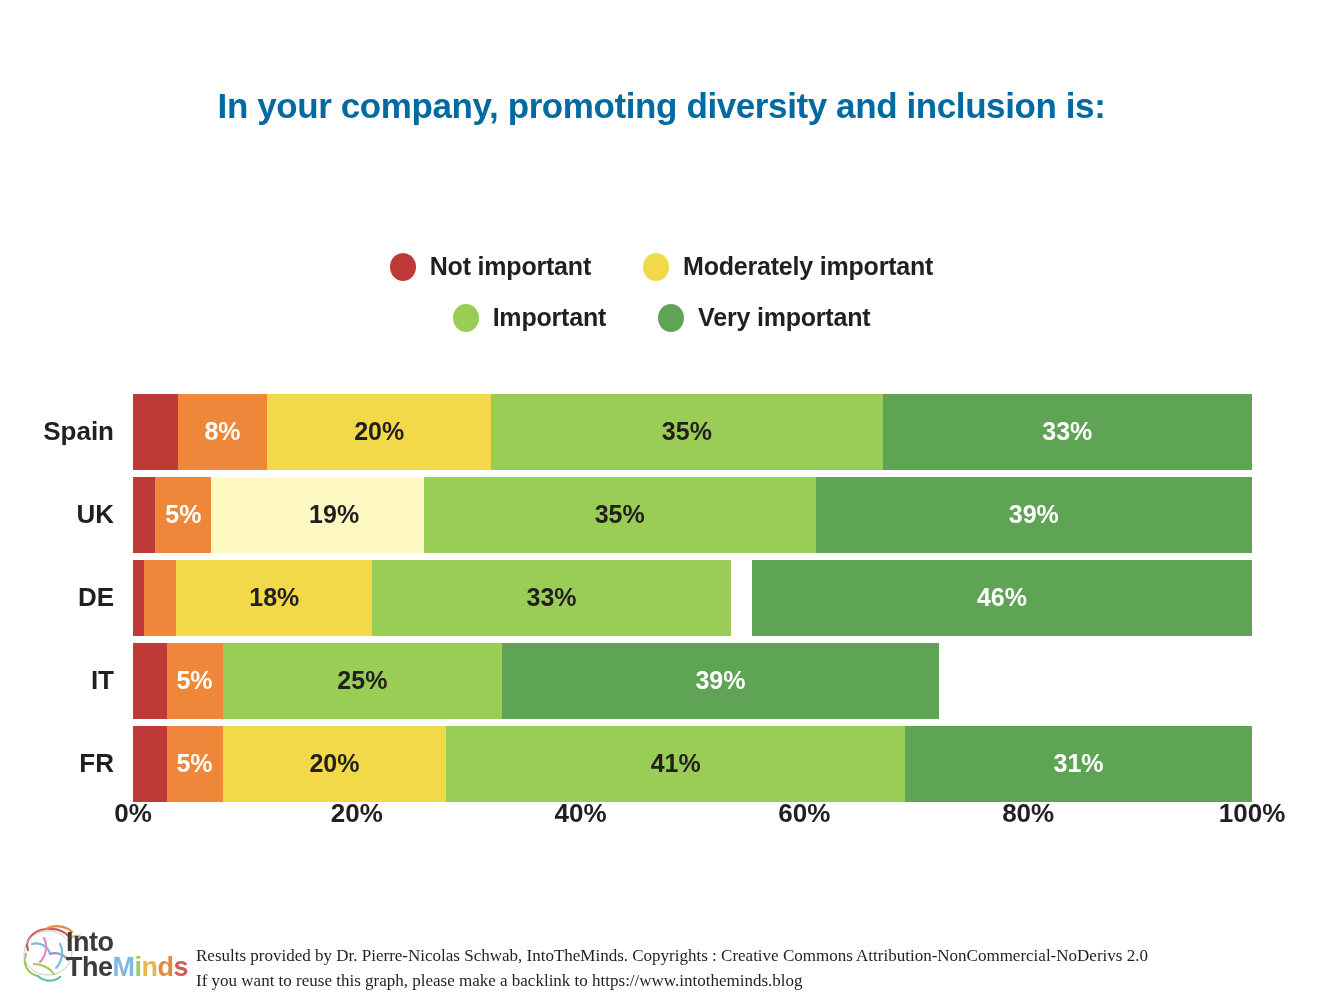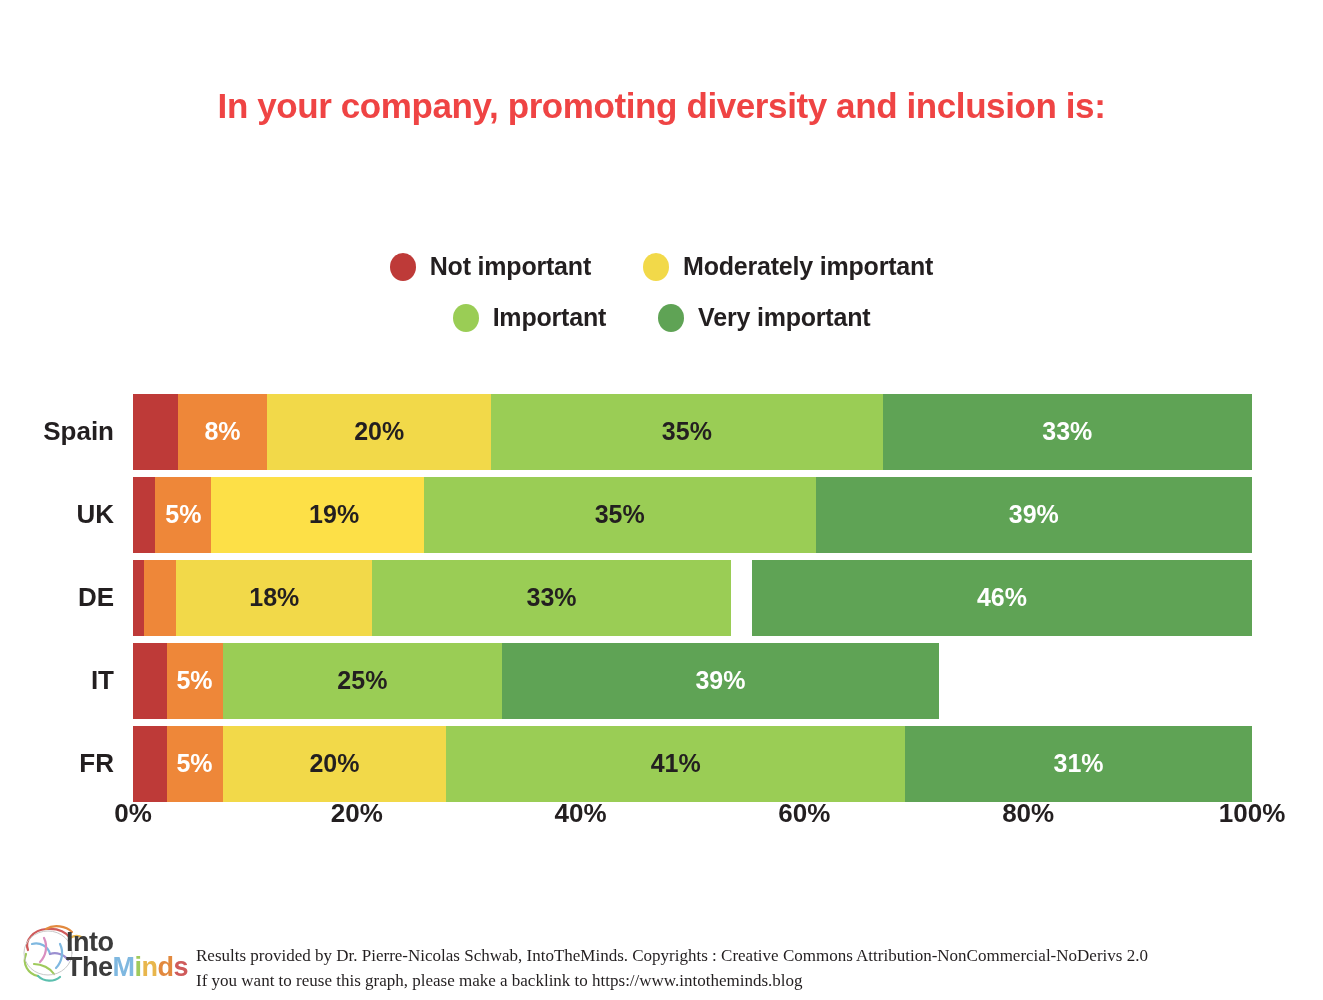--- a/index.html
+++ b/index.html
@@ -20,21 +20,21 @@
   
   .chart-title {
     position: absolute;
     left: 0;
     top: 86px;
     width: 1323px;
     text-align: center;
     font-size: 35px;
     font-weight: bold;
     letter-spacing: -0.4px;
-    color: #ef4444;
+    color: #0369a1;
   }
 
   
   .legend {
     position: absolute;
     left: 0;
     top: 252px;
     width: 1323px;
   }
   .legend-row {
@@ -199,21 +199,21 @@
         <div class="seg dark-text" style="background: rgb(242, 217, 73); width: 20%;">20%</div>
         <div class="seg dark-text" style="background: rgb(154, 205, 85); width: 35%;">35%</div>
         <div class="seg light-text" style="background: rgb(95, 163, 85); width: 33%;">33%</div>
       </div>
     </div>
     <div class="bar-row">
       <div class="cat-label">UK</div>
       <div class="bar-track">
         <div class="seg light-text" style="background: rgb(190, 58, 56); width: 2%;"></div>
         <div class="seg light-text" style="background: rgb(238, 135, 57); width: 5%;">5%</div>
-        <div class="seg dark-text" style="background: #fde047; width: 19%; padding-left: 33px;">19%</div>
+        <div class="seg dark-text" style="background: #fef9c3; width: 19%; padding-left: 33px;">19%</div>
         <div class="seg dark-text" style="background: rgb(154, 205, 85); width: 35%;">35%</div>
         <div class="seg light-text" style="background: rgb(95, 163, 85); width: 39%;">39%</div>
       </div>
     </div>
     <div class="bar-row">
       <div class="cat-label">DE</div>
       <div class="bar-track">
         <div class="seg light-text" style="background: rgb(190, 58, 56); width: 0.990099%;"></div>
         <div class="seg light-text" style="background: rgb(238, 135, 57); width: 2.9703%;"></div>
         <div class="seg dark-text" style="background: rgb(242, 217, 73); width: 17.8218%;">18%</div>

